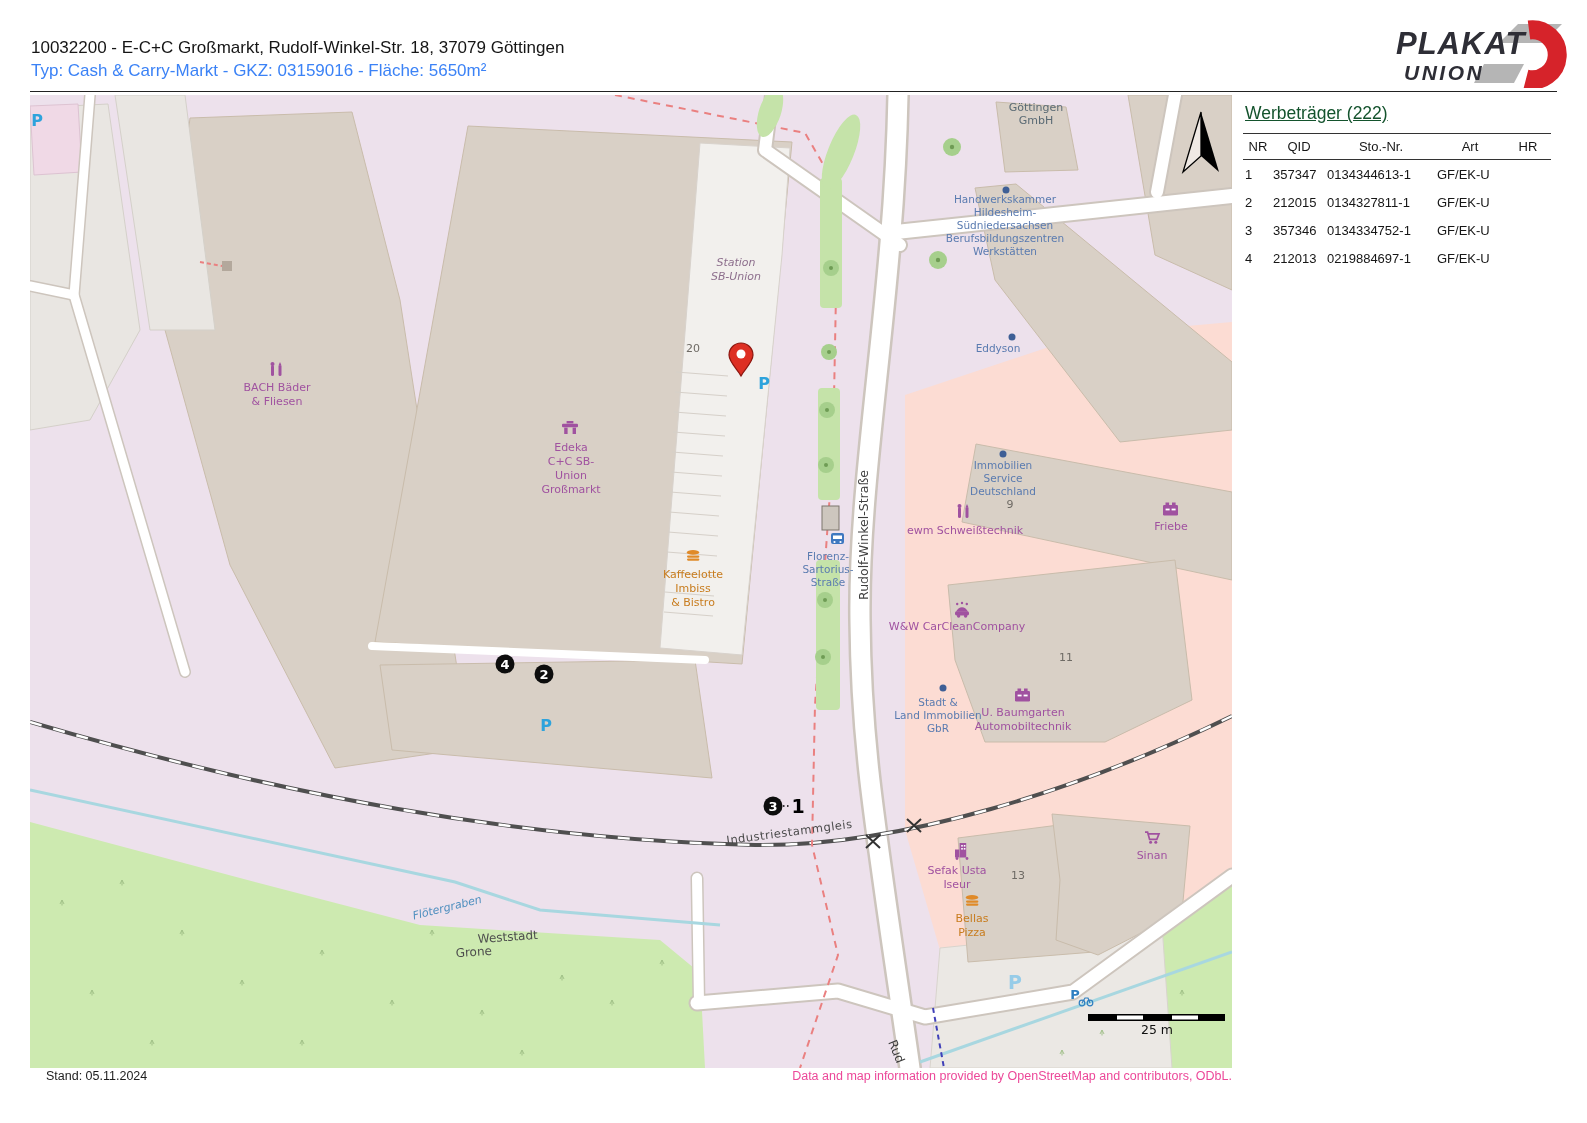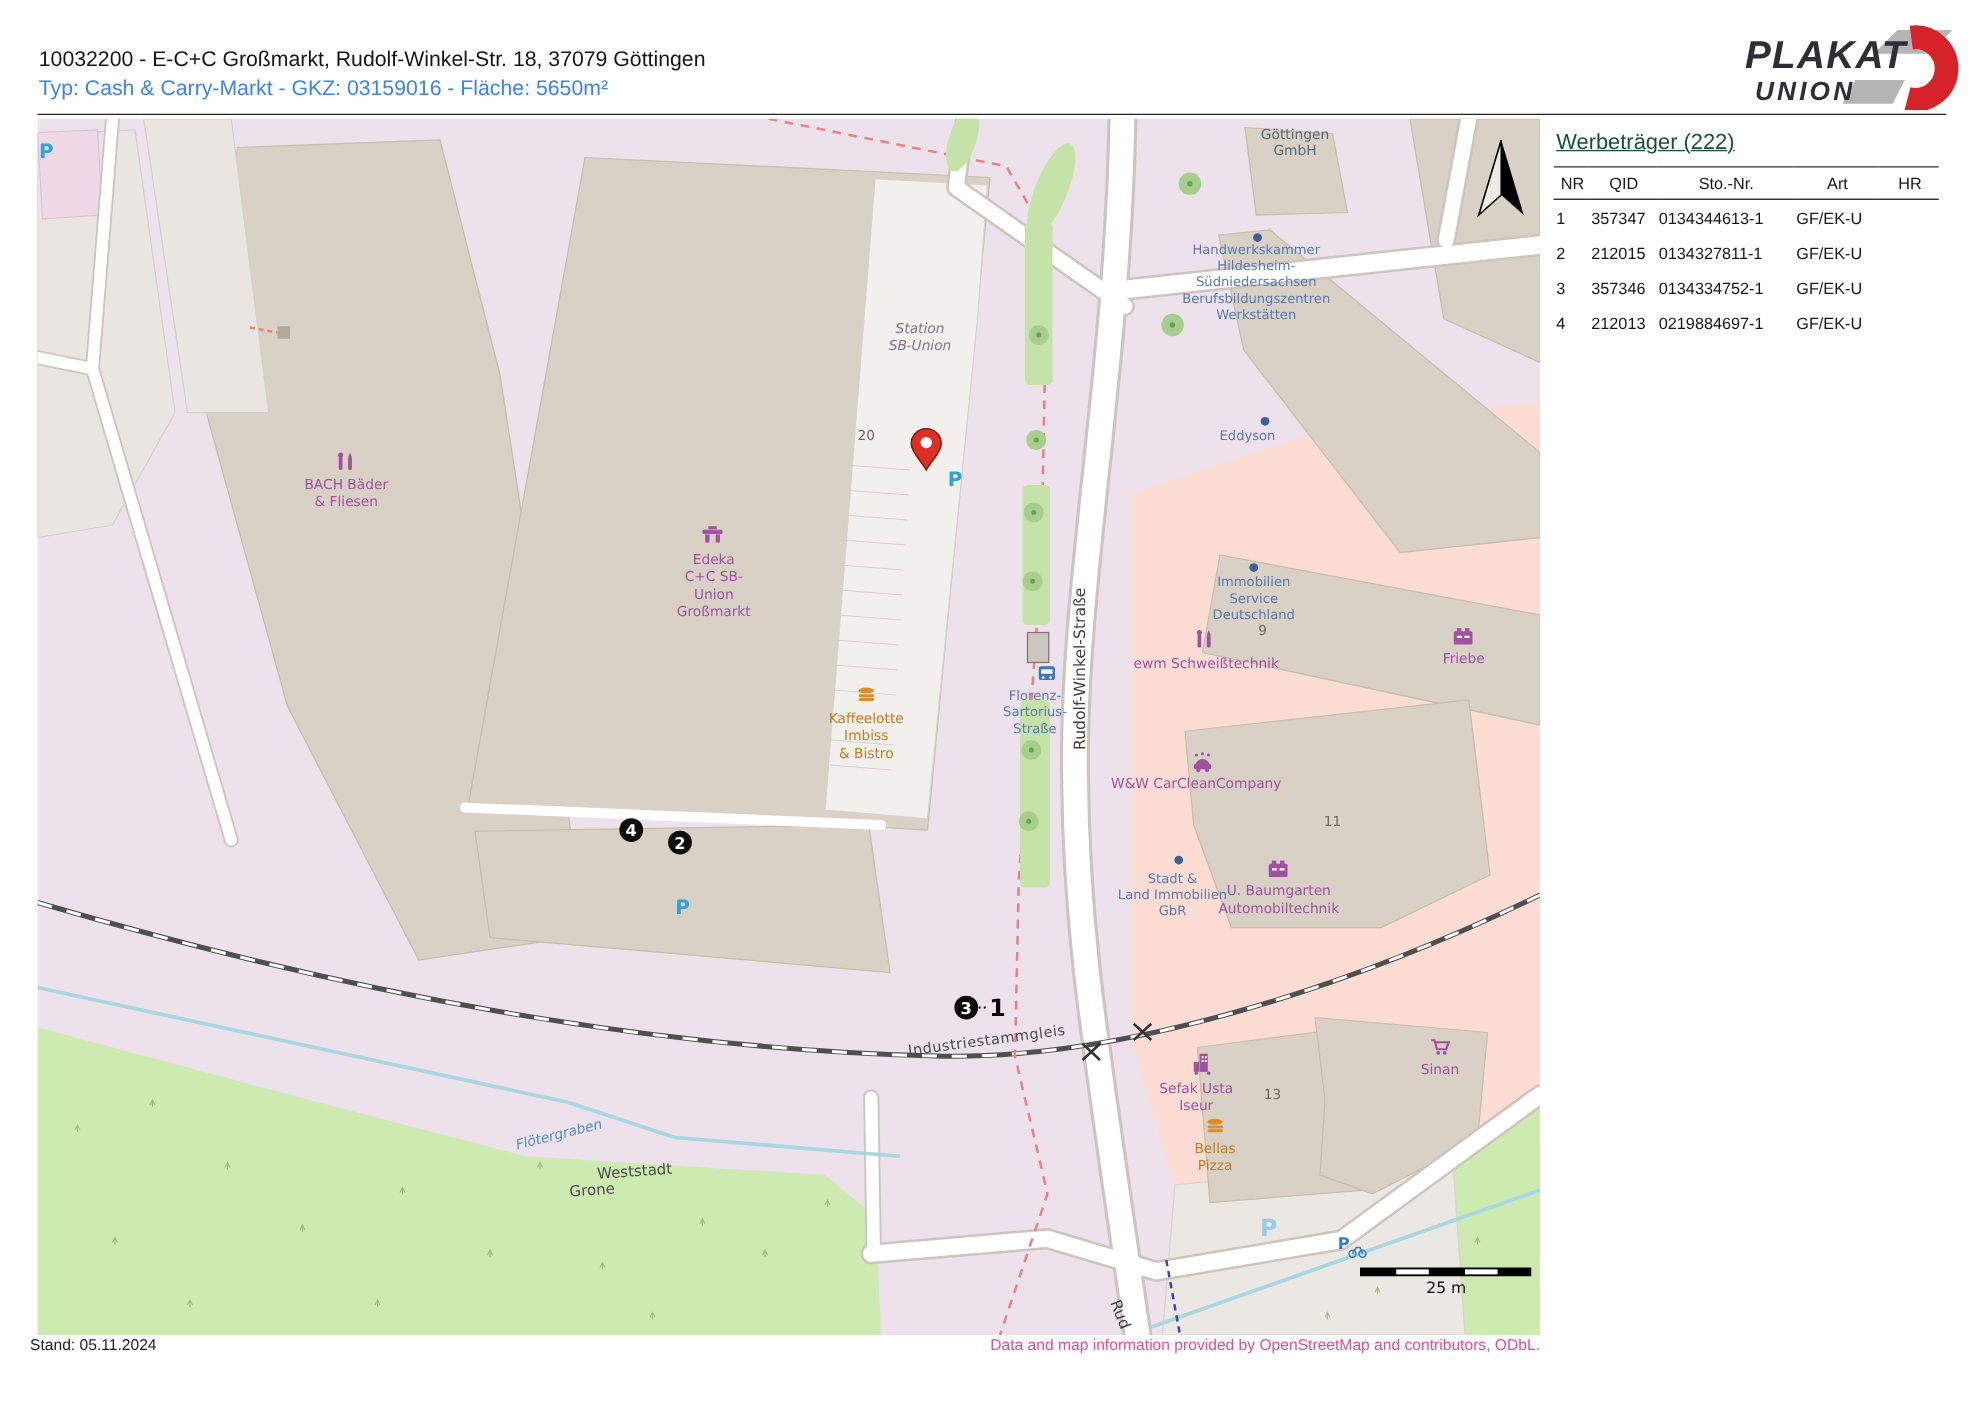--- a/index.html
+++ b/index.html
@@ -16,21 +16,21 @@
            font-size:21px;fill:#2e2e36;letter-spacing:2.5px;}
   .map{position:absolute;left:30px;top:95px;width:1202px;height:973px;}
   .map svg{display:block;}
   .panel{position:absolute;left:1243px;top:95px;width:312px;}
   .panel-title{font-size:17.5px;color:#14532d;margin:8px 0 9px 2px;text-decoration:underline;}
   .panel table{border-collapse:collapse;width:308px;font-size:13px;color:#161616;
                font-family:"Liberation Sans",sans-serif;}
   .panel th{font-weight:normal;text-align:center;border-top:1.4px solid #333;
             border-bottom:1.4px solid #333;padding:5px 0 5px 2px;}
   .panel td{padding:6.5px 0 6.5px 2px;}
-  .foot-left{position:absolute;left:24px;top:1069px;font-size:12.5px;color:#1d1d1d;}
+  .foot-left{position:absolute;left:46px;top:1069px;font-size:12.5px;color:#1d1d1d;}
   .foot-right{position:absolute;left:30px;top:1069px;width:1202px;text-align:right;
               font-size:12.5px;color:#ec4899;}
   
   .t{font-family:"DejaVu Sans",sans-serif;}
   .mid{text-anchor:middle;}
   .c-shop{fill:#a052a0;font-size:11px;}
   .c-off{fill:#5a7bb0;font-size:10.5px;}
   .c-am{fill:#c87c1e;font-size:11px;}
   .c-hn{fill:#6e6a64;font-size:11px;}
   .c-place{fill:#4d4d4d;font-size:12px;}

